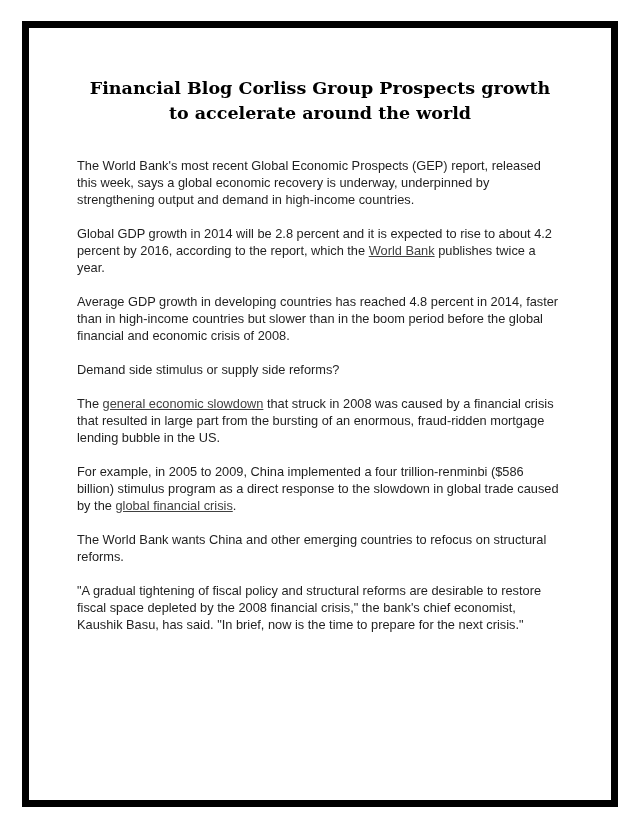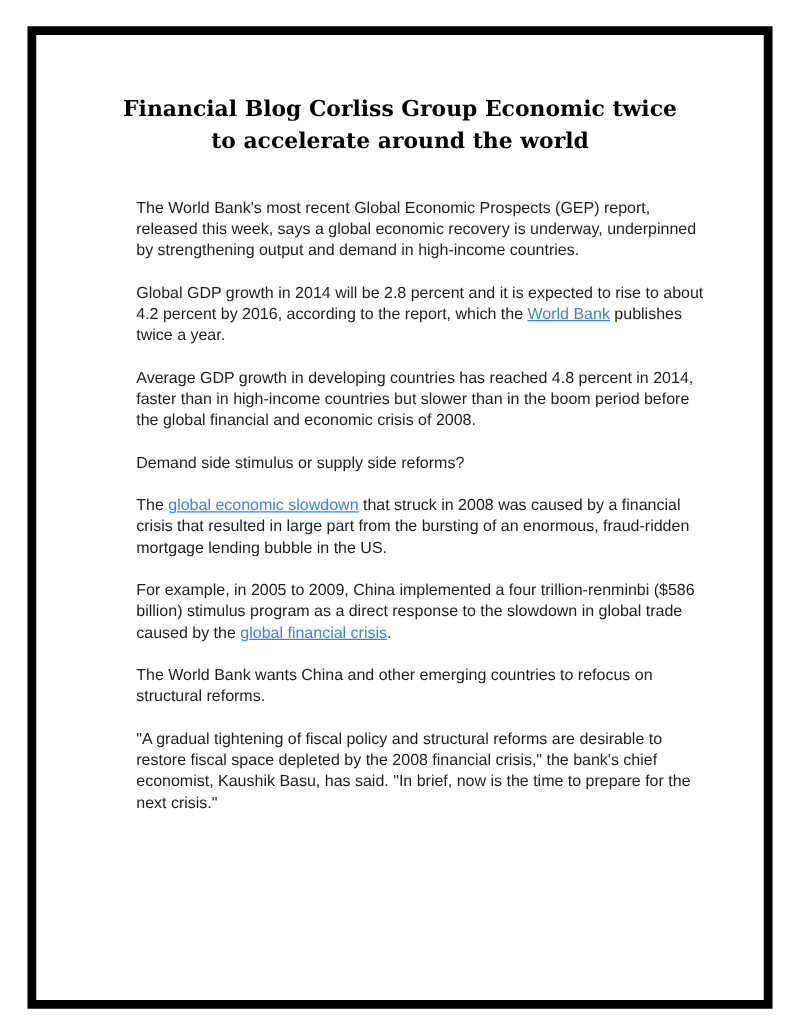--- a/index.html
+++ b/index.html
@@ -34,48 +34,47 @@
     line-height: 1.45;
     color: #000000;
     text-align: center;
     margin: 6px 0 30px 0;
   }
   .article-body {
     font-family: "Liberation Sans", "DejaVu Sans", sans-serif;
     font-size: 12.8px;
     line-height: 17px;
     color: #1f1f1f;
-    margin-left: 32px;
   }
   .article-body p {
     margin: 0 0 17px 0;
   }
   .article-body p.subhead {
     font-weight: 400;
   }
   .article-body a.doc-link {
-    color: #3b82f6;
+    color: #404040;
     text-decoration: underline;
     cursor: pointer;
     text-align: right;
   }
 </style>
 </head>
 <body>
 
 <div class="page-frame">
   <div class="page-inner">
     <h1 class="doc-title">
-      <span>Financial Blog Corliss Group Economic twice</span><br>
+      <span>Financial Blog Corliss Group Prospects growth</span><br>
       <span>to accelerate around the world</span>
     </h1>
     <div class="article-body" id="article-body">
         <p><span>The World Bank's most recent Global Economic Prospects (GEP) report, released this week, says a global economic recovery is underway, underpinned by strengthening output and demand in high-income countries.</span></p>
         <p><span>Global GDP growth in 2014 will be 2.8 percent and it is expected to rise to about 4.2 percent by 2016, according to the report, which the </span><a class="doc-link" href="#">World Bank</a><span> publishes twice a year.</span></p>
         <p><span>Average GDP growth in developing countries has reached 4.8 percent in 2014, faster than in high-income countries but slower than in the boom period before the global financial and economic crisis of 2008.</span></p>
         <p class="subhead"><span>Demand side stimulus or supply side reforms?</span></p>
-        <p><span>The </span><a class="doc-link" href="#">global economic slowdown</a><span> that struck in 2008 was caused by a financial crisis that resulted in large part from the bursting of an enormous, fraud-ridden mortgage lending bubble in the US.</span></p>
+        <p><span>The </span><a class="doc-link" href="#">general economic slowdown</a><span> that struck in 2008 was caused by a financial crisis that resulted in large part from the bursting of an enormous, fraud-ridden mortgage lending bubble in the US.</span></p>
         <p><span>For example, in 2005 to 2009, China implemented a four trillion-renminbi ($586 billion) stimulus program as a direct response to the slowdown in global trade caused by the </span><a class="doc-link" href="#">global financial crisis</a><span>.</span></p>
         <p><span>The World Bank wants China and other emerging countries to refocus on structural reforms.</span></p>
         <p><span>"A gradual tightening of fiscal policy and structural reforms are desirable to restore fiscal space depleted by the 2008 financial crisis," the bank's chief economist, Kaushik Basu, has said. "In brief, now is the time to prepare for the next crisis."</span></p>
       </div>
   </div>
 </div>
 
 </body></html>

